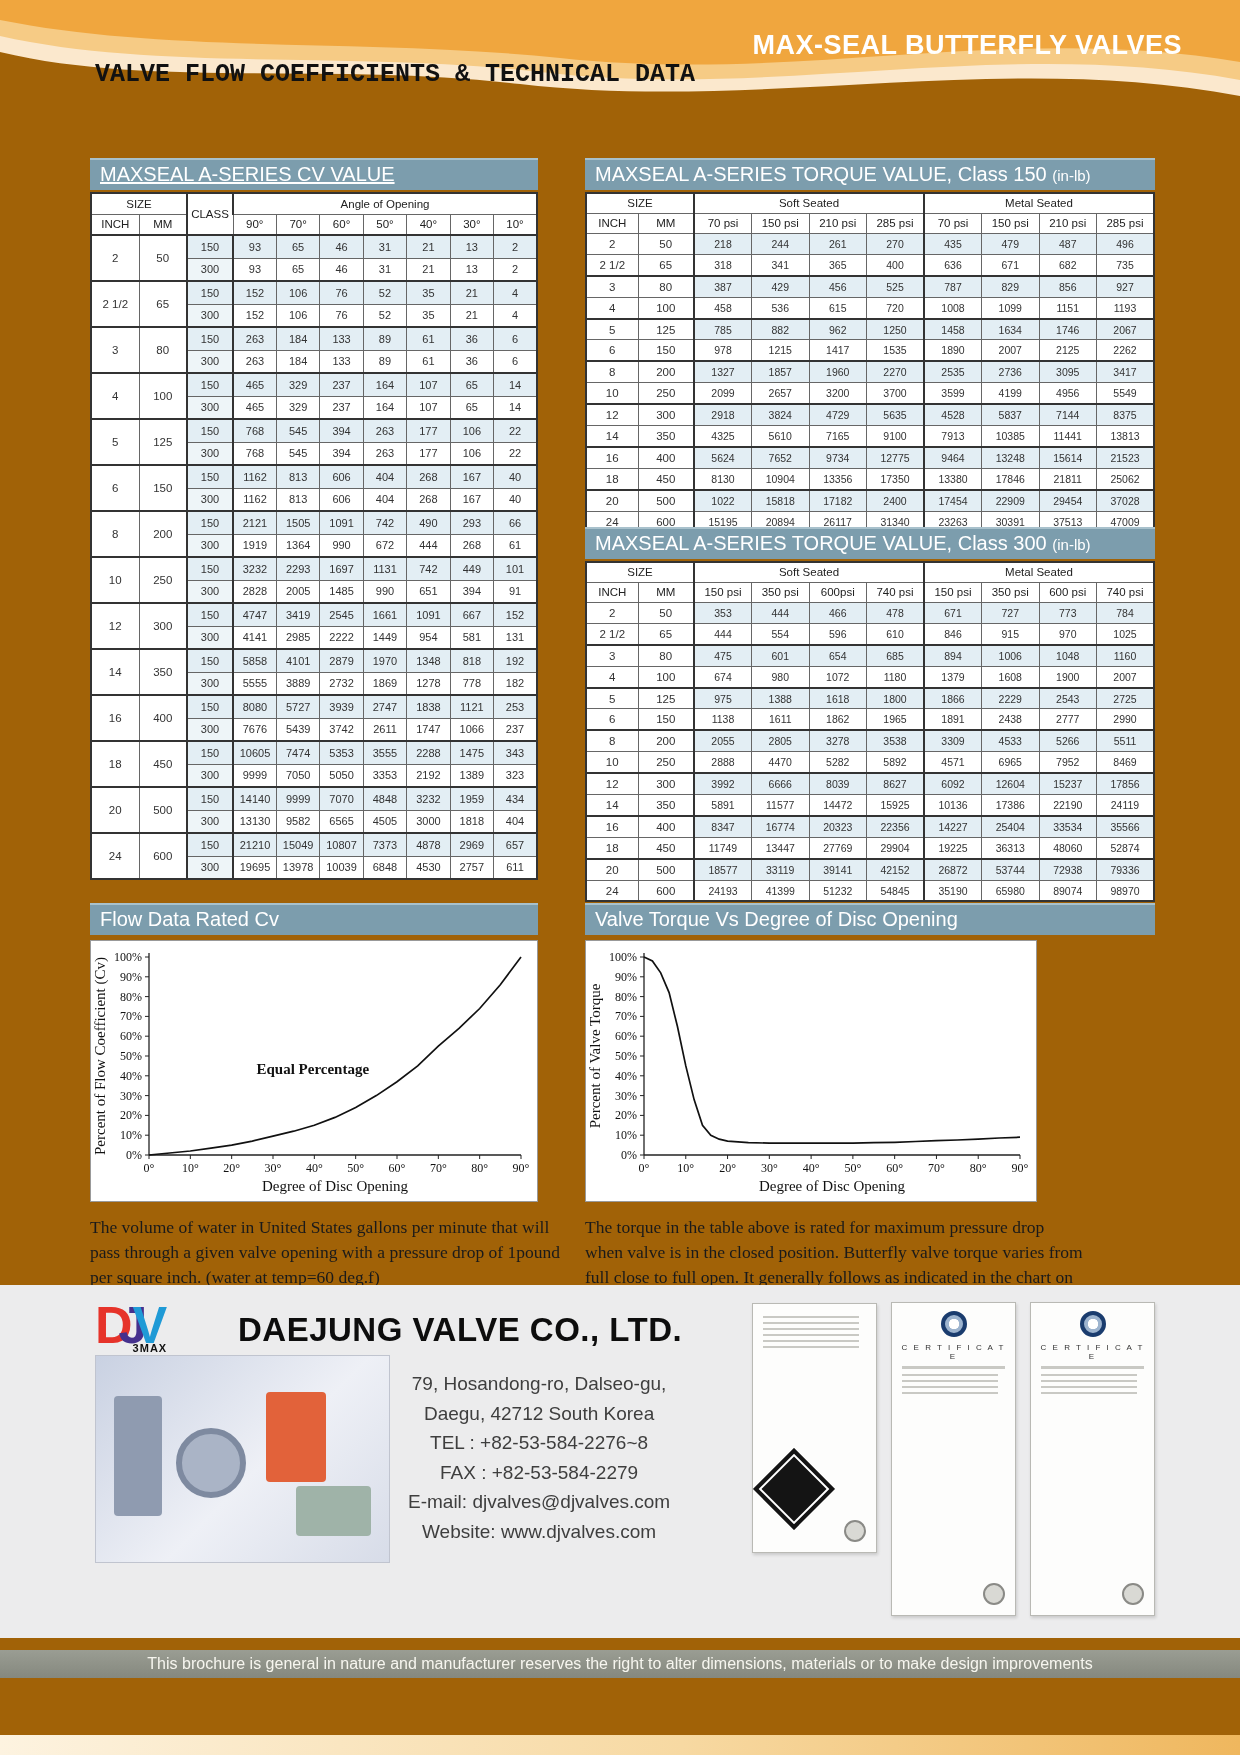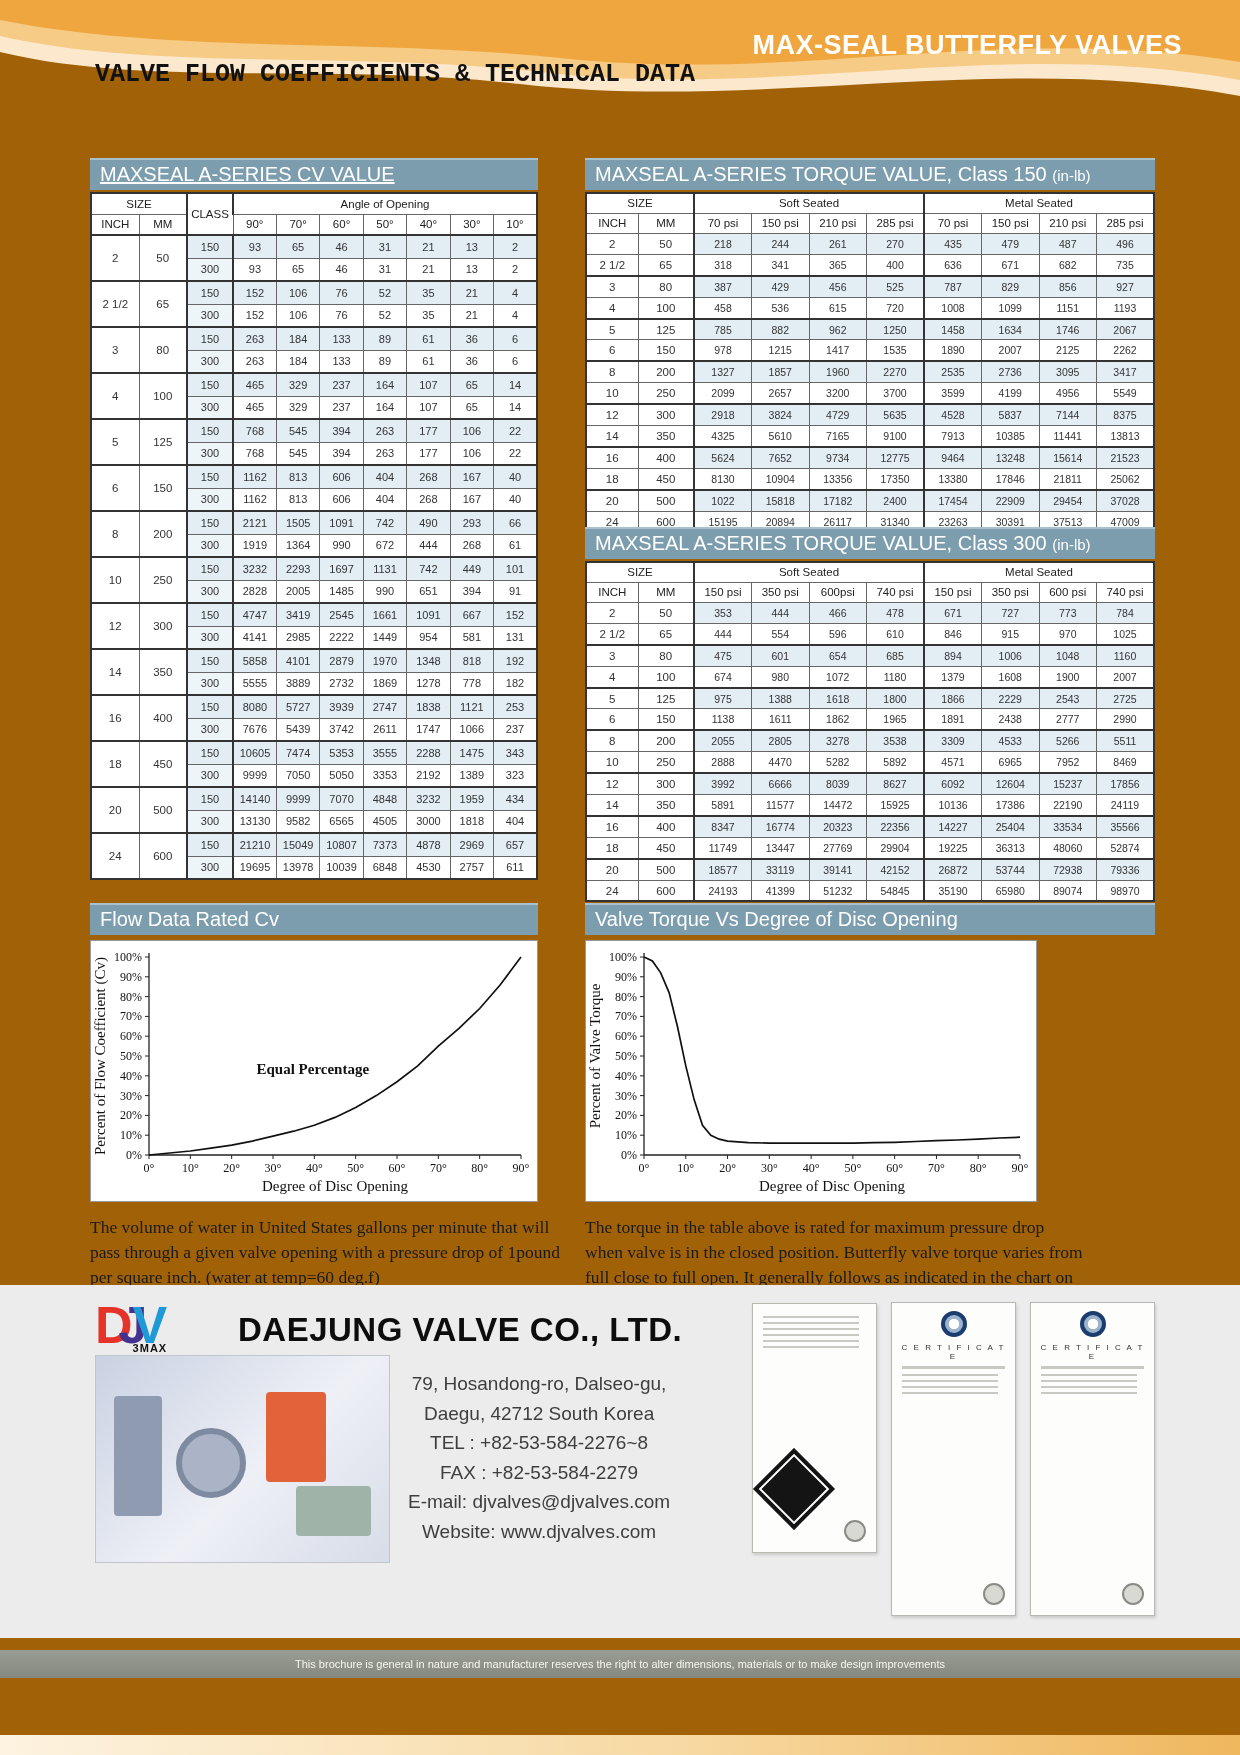--- a/index.html
+++ b/index.html
@@ -65,21 +65,21 @@
   .cert-label { text-align:center; font-size:8px; letter-spacing:2px; color:#333; margin:6px 0 2px 0; }
   .ring { width:26px; height:26px; border-radius:50%; border:4px solid #1a3c6e; margin:0 auto;
           background:radial-gradient(circle,#fff 40%, #9db4cf 41%); }
   .diamond { position:absolute; left:12px; bottom:34px; width:58px; height:58px; background:#141414;
              transform:rotate(45deg); box-shadow:inset 0 0 0 4px #141414, inset 0 0 0 6px #fff; }
   .stamp { position:absolute; bottom:10px; right:10px; width:22px; height:22px; border-radius:50%;
            border:2px solid #8a8a86; background:#d9d9d4; }
 
   
   .foot-bar { position:absolute; top:1650px; left:0; width:1240px; height:28px;
-              background:linear-gradient(#9a9d93,#85887e); color:#f7f6ef; font-size:11px;
+              background:linear-gradient(#9a9d93,#85887e); color:#f7f6ef; font-size:16px;
               display:flex; align-items:center; justify-content:center; }
   .date { position:absolute; top:1741px; right:78px; font-size:19px; color:#1c1c1c;font-weight:bold; }
   .bottom-band { position:absolute; bottom:0; left:0; width:1240px; height:20px;
                  background:linear-gradient(to right,#fdf3e0,#f7d9a2 55%,#efb75e); }
 </style>
 </head>
 <body>
 
 <div class="pg">
 

